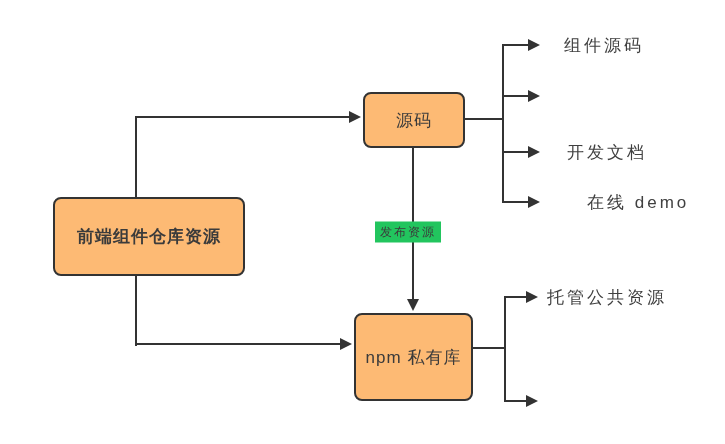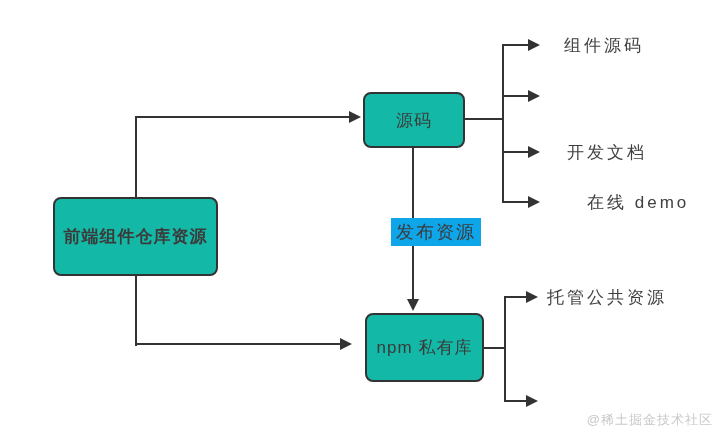--- a/index.html
+++ b/index.html
@@ -13,33 +13,33 @@
     height: 444px;
     background: #ffffff;
     font-family: "Liberation Sans", "DejaVu Sans", sans-serif;
     overflow: hidden;
   }
   .box {
     position: absolute;
     box-sizing: border-box;
     border: 2px solid #333333;
     border-radius: 8px;
-    background: #14b8a6;
+    background: #fdba74;
     display: flex;
     align-items: center;
     justify-content: center;
     color: #3b3b3b;
     font-size: 17px;
     letter-spacing: 1px;
     white-space: nowrap;
     z-index: 2;
   }
-  .box-frontend { left: 53px;  top: 197px; width: 165px; height: 79px; font-weight: 600; }
+  .box-frontend { left: 53px;  top: 197px; width: 192px; height: 79px; font-weight: 600; }
   .box-source   { left: 363px; top: 92px;  width: 102px; height: 56px; }
-  .box-npm      { left: 354px; top: 313px; width: 119px; height: 69px; margin-left: 11px; }
+  .box-npm      { left: 354px; top: 313px; width: 119px; height: 88px; }
 
   .hline, .vline { position: absolute; background: #333333; z-index: 1; }
   .hline { height: 2px; }
   .vline { width: 2px; }
 
   .arrow-r {
     position: absolute;
     width: 0; height: 0;
     border-top: 6px solid transparent;
     border-bottom: 6px solid transparent;
@@ -58,26 +58,26 @@
     position: absolute;
     transform: translateY(-50%);
     font-size: 17px;
     letter-spacing: 3px;
     color: #404040;
     white-space: nowrap;
     z-index: 2;
   }
   .edge-label {
     position: absolute;
-    left: 436px;
+    left: 408px;
     top: 232px;
     transform: translate(-50%, -50%);
-    background: #0ea5e9;
+    background: #22c55e;
     padding: 2px 5px;
-    font-size: 18px;
+    font-size: 12px;
     letter-spacing: 2px;
     color: #3b3b3b;
     white-space: nowrap;
     z-index: 3;
   }
   .watermark {
     position: absolute;
     right: 12px;
     top: 411px;
     font-size: 13px;
@@ -129,15 +129,14 @@
   <div class="hline" style="left:472px; top:347px; width:34px;"></div>
   <div class="vline" style="left:504px; top:296px; height:106px;"></div>
 
   <div class="hline" style="left:505px; top:296px; width:22px;"></div>
   <div class="arrow-r" style="left:526px; top:291px;"></div>
   <div class="leaf" style="left:547px; top:297px;">托管公共资源</div>
 
   <div class="hline" style="left:505px; top:400px; width:22px;"></div>
   <div class="arrow-r" style="left:526px; top:395px;"></div>
 
-  <div class="watermark">@稀土掘金技术社区</div>
 
 </div>
 
 </body></html>

